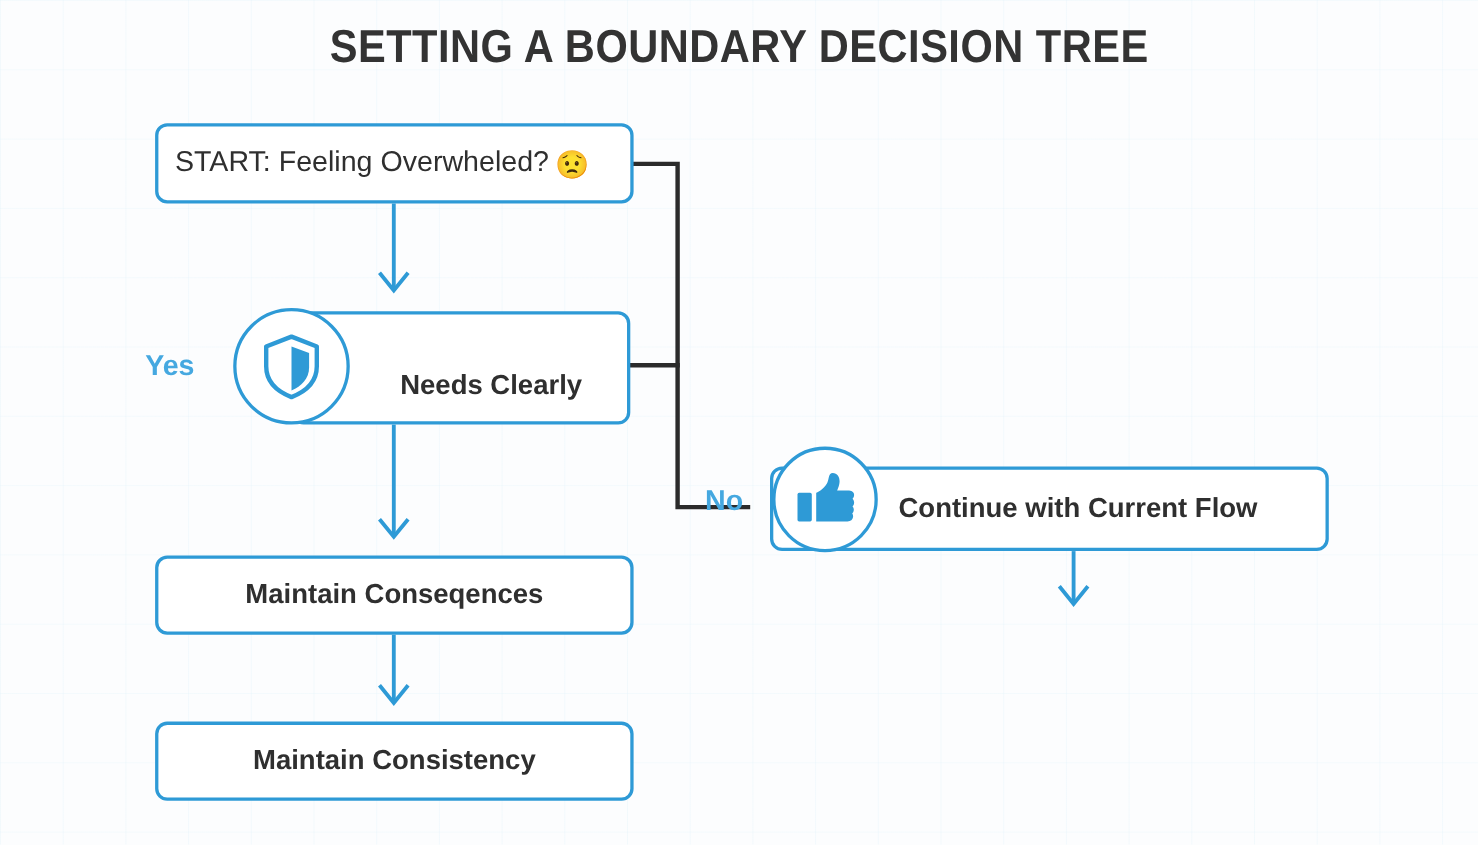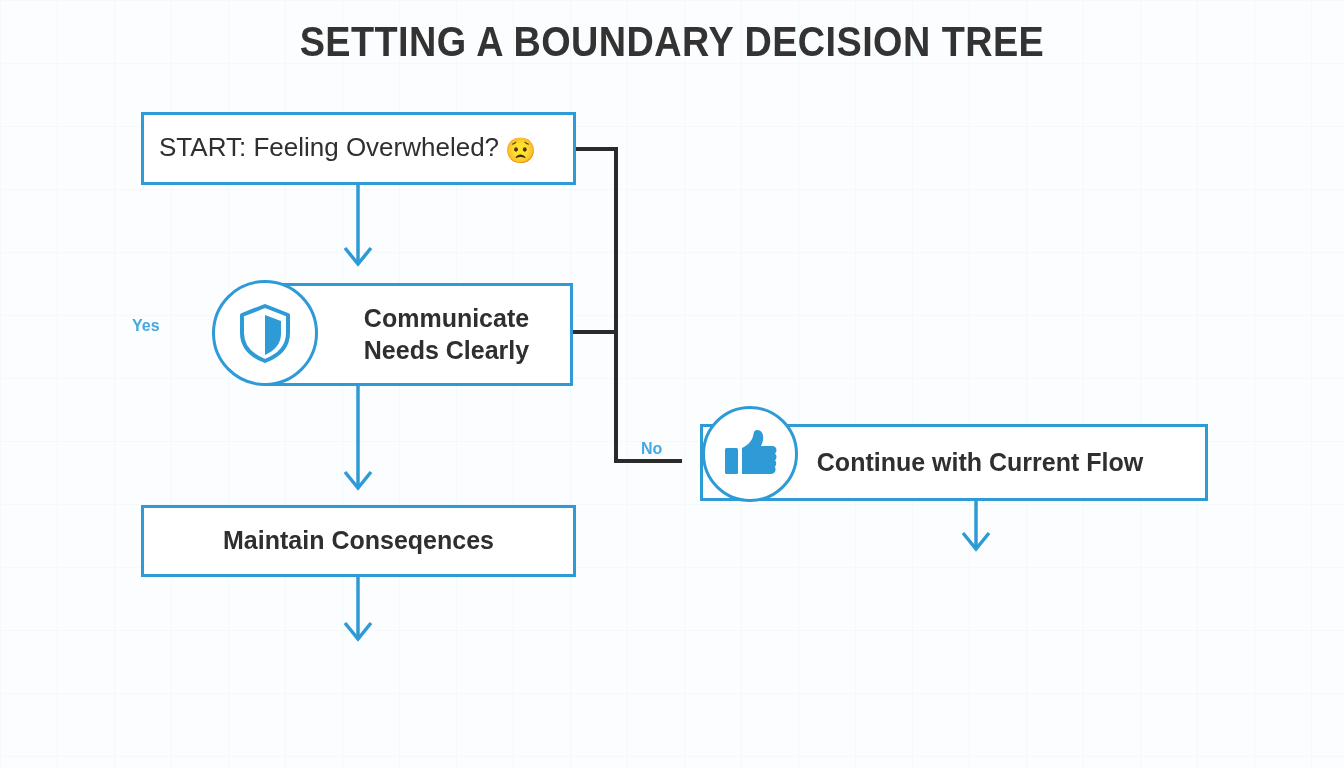--- a/index.html
+++ b/index.html
@@ -41,21 +41,21 @@
     transform-origin: center top;
     white-space: nowrap;
   }
 
   
   .node {
     position: absolute;
     box-sizing: border-box;
     background: #ffffff;
     border: 3px solid #2e9ad6;
-    border-radius: 0;
+    border-radius: 11px;
     display: flex;
     align-items: center;
     color: #2f2f2f;
     z-index: 3;
   }
   .node .label {
     display: block;
     width: 100%;
     text-align: center;
     line-height: 1.25;
@@ -135,21 +135,21 @@
   #circle-shield {
     left: 212px; top: 280px; width: 106px; height: 106px;
   }
   #circle-thumbsup {
     left: 702px; top: 406px; width: 96px; height: 96px;
   }
 
   
   .edge-label {
     position: absolute;
-    font-size: 16px;
+    font-size: 26px;
     font-weight: bold;
     color: #45a8e0;
     z-index: 4;
     white-space: nowrap;
   }
   #label-yes { left: 132px; top: 317px; }
   #label-no  { left: 631px; top: 440px; margin-left: 10px; }
 
   
   #connectors {
@@ -197,36 +197,39 @@
       <path d="M 963 533 L 976 549 L 989 533"></path>
     </g>
   </svg>
 
   <div class="node" id="node-start">
     <span class="label"><span>START: Feeling Overwheled?</span><span class="emoji">😟</span></span>
   </div>
 
   <div class="node" id="node-communicate">
     <span class="label">
-      <span>Communicate</span><br>
+      <br>
       <span>Needs Clearly</span>
     </span>
   </div>
 
   <div class="icon-circle" id="circle-shield">
     <svg width="56" height="62" viewBox="0 0 56 62">
       <path d="M28 4 L51 13 L51 31 C51 45 41 54 28 59 C15 54 5 45 5 31 L5 13 Z" fill="#ffffff" stroke="#2e9ad6" stroke-width="4" stroke-linejoin="round"></path>
       <path d="M28 13 L44 19 L44 32 C44 42 37 49 28 53 Z" fill="#2e9ad6"></path>
     </svg>
   </div>
 
   <div class="node" id="node-consequences">
     <span class="label">Maintain Conseqences</span>
   </div>
 
+  <div class="node" id="node-maintain">
+    <span class="label">Maintain Consistency</span>
+  </div>
 
   <div class="node" id="node-continue">
     <span class="label">Continue with Current Flow</span>
   </div>
 
   <div class="icon-circle" id="circle-thumbsup">
     <svg width="56" height="52" viewBox="0 0 56 52">
       <rect x="3" y="20" width="13" height="26" rx="1.5" fill="#2e9ad6"></rect>
       <path d="M20 46 L20 20 C20 20 27 17 30 11 C32 7 31 2 35 2 C40 2 42 7 41 12 C40.4 15 39 18 39 18 L50 18
                C53 18 54.5 20 54.5 22 C54.5 24 53 25.5 53 25.5 C53 25.5 54.5 26.8 54.5 29

